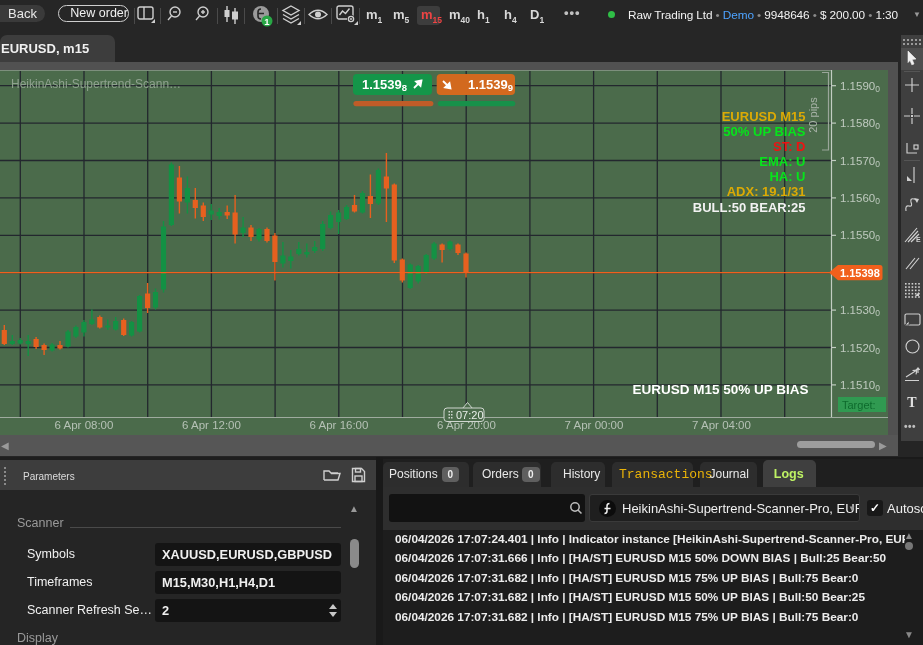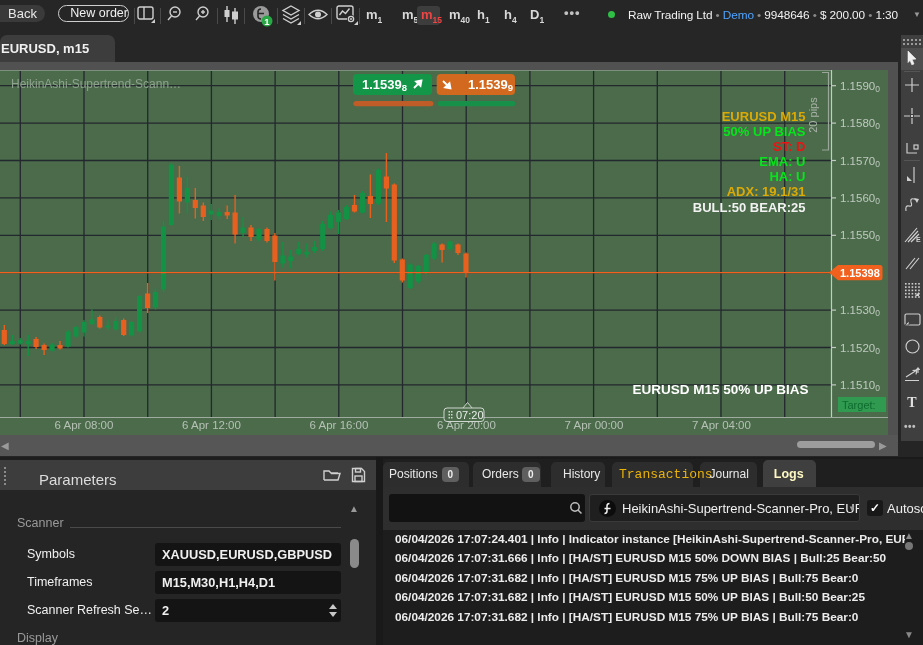--- a/index.html
+++ b/index.html
@@ -65,21 +65,21 @@
   <svg class="abs" style="left:336px;top:5px;" width="22" height="22">
     <rect x="1" y="1" width="16" height="13" rx="2" class="icn"></rect>
     <path d="M3.5 10 l3 -4 3 2.5 4 -5" class="icn" stroke-width="1.3"></path>
     <circle cx="15" cy="14" r="4" fill="#262626"></circle>
     <circle cx="15" cy="14" r="2.6" class="icn" stroke-width="1.2"></circle>
         <circle cx="15" cy="14" r="1" fill="#cfcfcf"></circle>
     <path d="M18 20 l4 0 0 -4 z" fill="#cfcfcf"></path>
   </svg>
   <div class="sep" style="left:359px;"></div>
   <div class="tf" style="left:366px;top:7px;">m<span>1</span></div>
-  <div class="tf" style="left:402px;top:7px;text-align:right;">m<span>5</span></div>
+  <div class="tf" style="left:393px;top:7px;text-align:right;">m<span>5</span></div>
   <div class="abs" style="left:417px;top:6px;width:23px;height:19px;background:#3d3d3d;border-radius:3px;"></div>
   <div class="tf" style="left:421px;top:7px;color:#ef4444;">m<span>15</span></div>
   <div class="tf" style="left:449px;top:7px;">m<span>40</span></div>
   <div class="tf" style="left:477px;top:7px;">h<span>1</span></div>
   <div class="tf" style="left:504px;top:7px;">h<span>4</span></div>
   <div class="tf" style="left:530px;top:7px;">D<span>1</span></div>
   <div class="abs" style="left:564px;top:5px;color:#c0c0c0;font-size:13px;font-weight:bold;letter-spacing:1px;">•••</div>
   <div class="abs" style="left:608px;top:11px;width:7px;height:7px;border-radius:50%;background:#2fbe46;"></div>
   <div class="abs" style="left:628px;top:8px;color:#f2f2f2;font-size:11.8px;letter-spacing:-0.1px;white-space:nowrap;">Raw Trading Ltd <span style="color:#8a8a8a">•</span> <span style="color:#4da3ff">Demo</span> <span style="color:#8a8a8a">•</span> 9948646 <span style="color:#8a8a8a">•</span> $ 200.00 <span style="color:#8a8a8a">•</span> 1:30</div>
   <div class="abs" style="left:913px;top:10px;color:#999;font-size:8px;">▼</div>
@@ -375,21 +375,21 @@
         <path d="M14 0 l-2.5 3 5 0 z" fill="#d0d0d0"></path>
       </svg>
 <div class="abs" style="left:4px;top:360px;width:14px;height:15px;color:#e0e0e0;font-size:14px;font-weight:bold;text-align:center;font-family:'Liberation Serif',serif;">T</div>
 <div class="abs" style="left:3px;top:386px;color:#c0c0c0;font-size:10px;font-weight:bold;letter-spacing:0.5px;">•••</div>
 </div>
 
 <div class="abs" style="left:0;top:457px;width:376px;height:188px;background:#252525;">
   <div class="abs" style="left:0;top:0;width:376px;height:3px;background:#1e1e1e;"></div>
   <div class="abs" style="left:0;top:3px;width:376px;height:30px;background:#3d3d3d;">
     <div class="abs" style="left:3px;top:6px;width:4px;height:21px;background-image:radial-gradient(#8a8a8a 30%, transparent 32%);background-size:4px 4px;"></div>
-    <div class="abs" style="left:23px;top:11px;color:#dcdcdc;font-size:15px;margin-left:16px;">Parameters</div>
+    <div class="abs" style="left:23px;top:11px;color:#dcdcdc;font-size:10px;">Parameters</div>
     <svg class="abs" style="left:323px;top:8px;" width="18" height="15">
           <path d="M1 12 L1 3 L6 3 L8 5 L15 5 M1 12 L15 12 L17 5.5 L8 5.5" class="icn" stroke-width="1.3"></path>
         </svg>
     <svg class="abs" style="left:351px;top:7px;" width="15" height="16">
           <path d="M1.5 1.5 h9 l3 3 v10 h-12 z" class="icn" stroke-width="1.3"></path>
           <rect x="4" y="9" width="7" height="5.5" class="icn" stroke-width="1.2"></rect>
           <rect x="4.5" y="1.5" width="5" height="3.5" class="icn" stroke-width="1.2"></rect>
         </svg>
   </div>
   <div class="abs" style="left:17px;top:59px;color:#9a9a9a;font-size:12.5px;">Scanner</div>
@@ -420,21 +420,21 @@
   <div class="abs" style="left:229px;top:5px;width:81px;height:25px;background:#2d2d2d;border-radius:5px 5px 0 0;"></div>
   <div class="abs" style="left:317px;top:5px;width:57px;height:25px;background:#2d2d2d;border-radius:5px 5px 0 0;"></div>
   <div class="abs" style="left:380px;top:3px;width:53px;height:27px;background:#3f3f3f;border-radius:5px 5px 0 0;"></div>
   <div class="abs" style="left:6px;top:10px;color:#e8e8e8;font-size:12px;">Positions</div>
   <div class="abs" style="left:58.5px;top:10px;width:17.5px;height:15px;background:#5f5f5f;border-radius:4px;color:#eee;font-size:10px;font-weight:bold;text-align:center;line-height:15px;">0</div>
   <div class="abs" style="left:99px;top:10px;color:#e8e8e8;font-size:12px;">Orders</div>
   <div class="abs" style="left:139px;top:10px;width:17.5px;height:15px;background:#5f5f5f;border-radius:4px;color:#eee;font-size:10px;font-weight:bold;text-align:center;line-height:15px;">0</div>
   <div class="abs" style="left:180px;top:10px;color:#e8e8e8;font-size:12px;">History</div>
   <div class="abs" style="left:236px;top:10px;color:#eab308;font-size:13px;font-family:Liberation Mono, monospace;">Transactions</div>
   <div class="abs" style="left:326.5px;top:10px;color:#e8e8e8;font-size:12px;">Journal</div>
-  <div class="abs" style="left:390.8px;top:10px;color:#fef9c3;font-size:12.5px;font-weight:bold;">Logs</div>
+  <div class="abs" style="left:390.8px;top:10px;color:#bef264;font-size:12.5px;font-weight:bold;">Logs</div>
 
   <div class="abs" style="left:0;top:30px;width:540px;height:43px;background:#2e2e2e;"></div>
   <div class="abs" style="left:6px;top:37px;width:196px;height:28px;background:#121212;border-radius:3px;"></div>
   <svg class="abs" style="left:186px;top:44px;" width="14" height="14">
         <circle cx="6" cy="6" r="4.2" stroke="#bbb" fill="none" stroke-width="1.5"></circle>
         <line x1="9" y1="9" x2="12.5" y2="12.5" stroke="#bbb" stroke-width="1.5"></line>
       </svg>
   <div class="abs" style="left:206px;top:37px;width:271px;height:28px;background:#1f1f1f;border:1px solid #3a3a3a;border-radius:3px;overflow:hidden;">
     <svg class="abs" style="left:9px;top:5px;" width="17" height="17">
           <circle cx="8.5" cy="8.5" r="8.5" fill="#0c0c0c"></circle>

